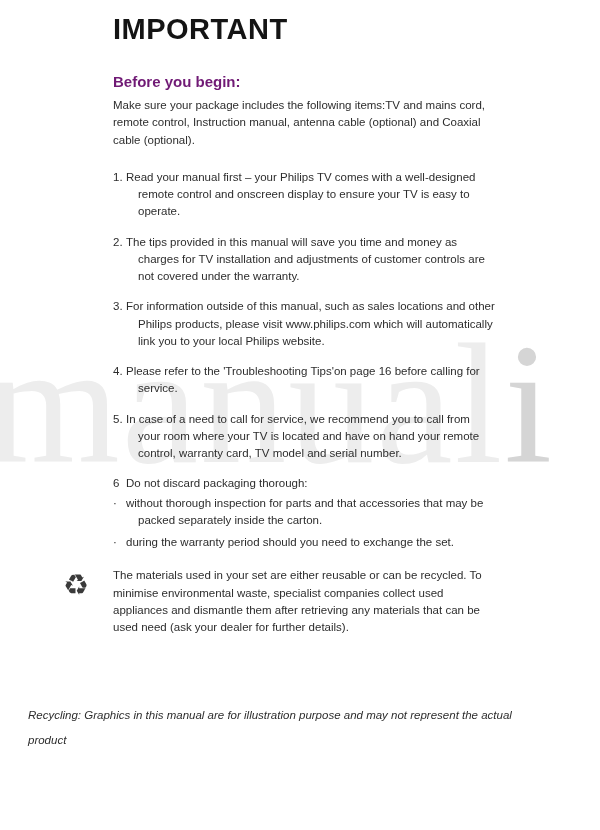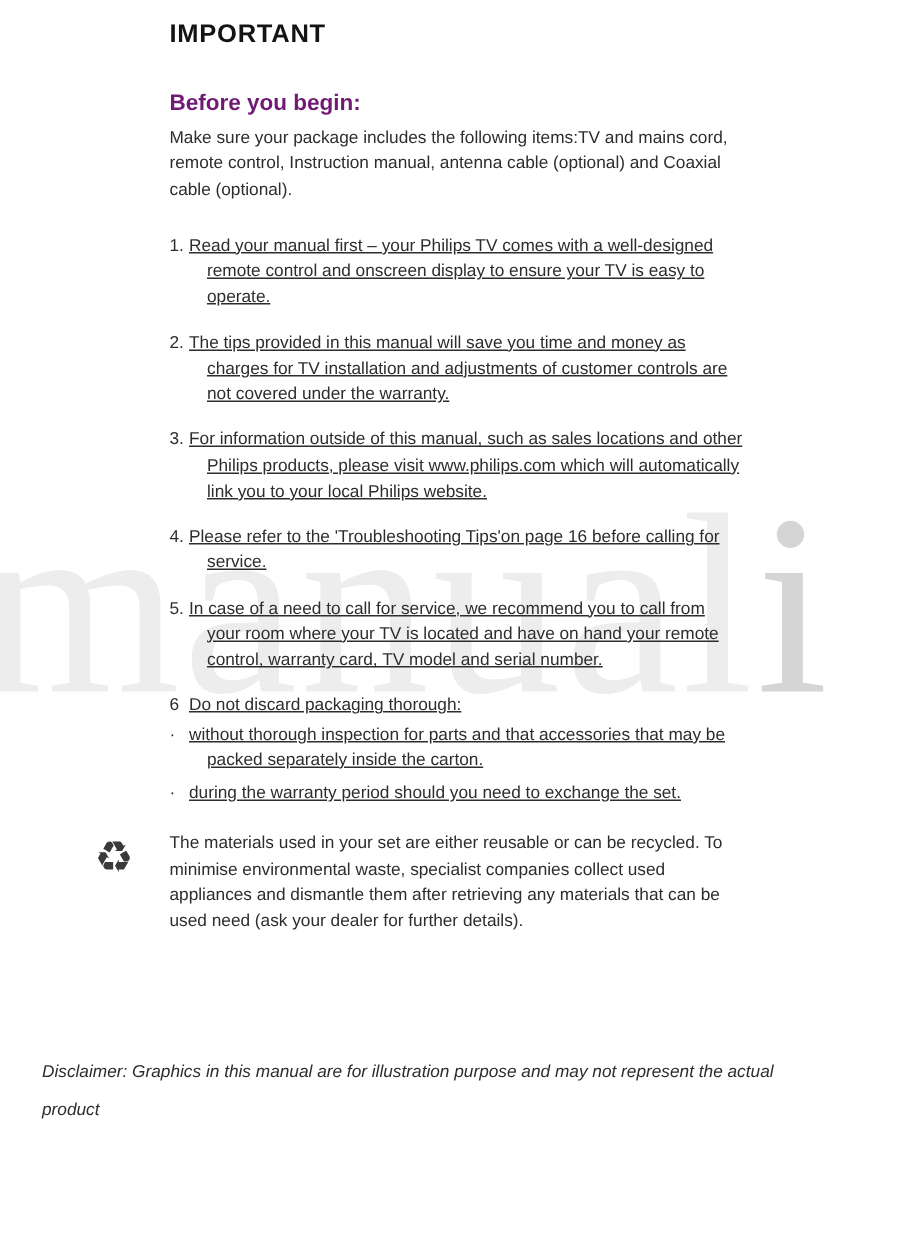--- a/index.html
+++ b/index.html
@@ -34,21 +34,21 @@
   .wm-1 { color: #ededed; }
   .wm-2 { color: #d5d5d5; }
 
   .content {
     position: relative;
     z-index: 1;
     padding: 13px 0 0 113px;
     width: 560px;
   }
   .title {
-    font-size: 17px;
+    font-size: 29px;
     font-weight: bold;
     color: #141414;
     letter-spacing: 0.5px;
     margin-bottom: 27px;
   }
   .heading {
     font-size: 15px;
     font-weight: bold;
     color: #701a75;
     margin-bottom: 7px;
@@ -69,21 +69,20 @@
     margin-bottom: 13px;
   }
   .list-item .num {
     flex: none;
     width: 13px;
   }
   .list-item .item-text {
     flex: 1;
     padding-left: 12px;
     text-indent: -12px;
-    text-decoration: underline;
   }
   .list-item.last-num { margin-bottom: 2px; }
   .list-item.bullet  { margin-bottom: 5px; }
   .list-item.bullet .num { width: 13px; }
 
   .section-recycling {
     position: relative;
     margin-top: 16px;
     margin-bottom: 0;
   }
@@ -169,15 +168,15 @@
       </div>
     </div>
 
     <div class="section-recycling">
       <span class="recycle-icon">♻</span>
       <div class="body-text">The materials used in your set are either reusable or can be recycled. To minimise environmental waste, specialist companies collect used appliances and dismantle them after retrieving any materials that can be used need (ask your dealer for further details).</div>
     </div>
 
   </div>
 
-  <div class="disclaimer">Disclaimer: Graphics in this manual are for illustration purpose and may not represent the actual product</div>
+  <div class="disclaimer">Recycling: Graphics in this manual are for illustration purpose and may not represent the actual product</div>
 
 </div>
 
 </body></html>

